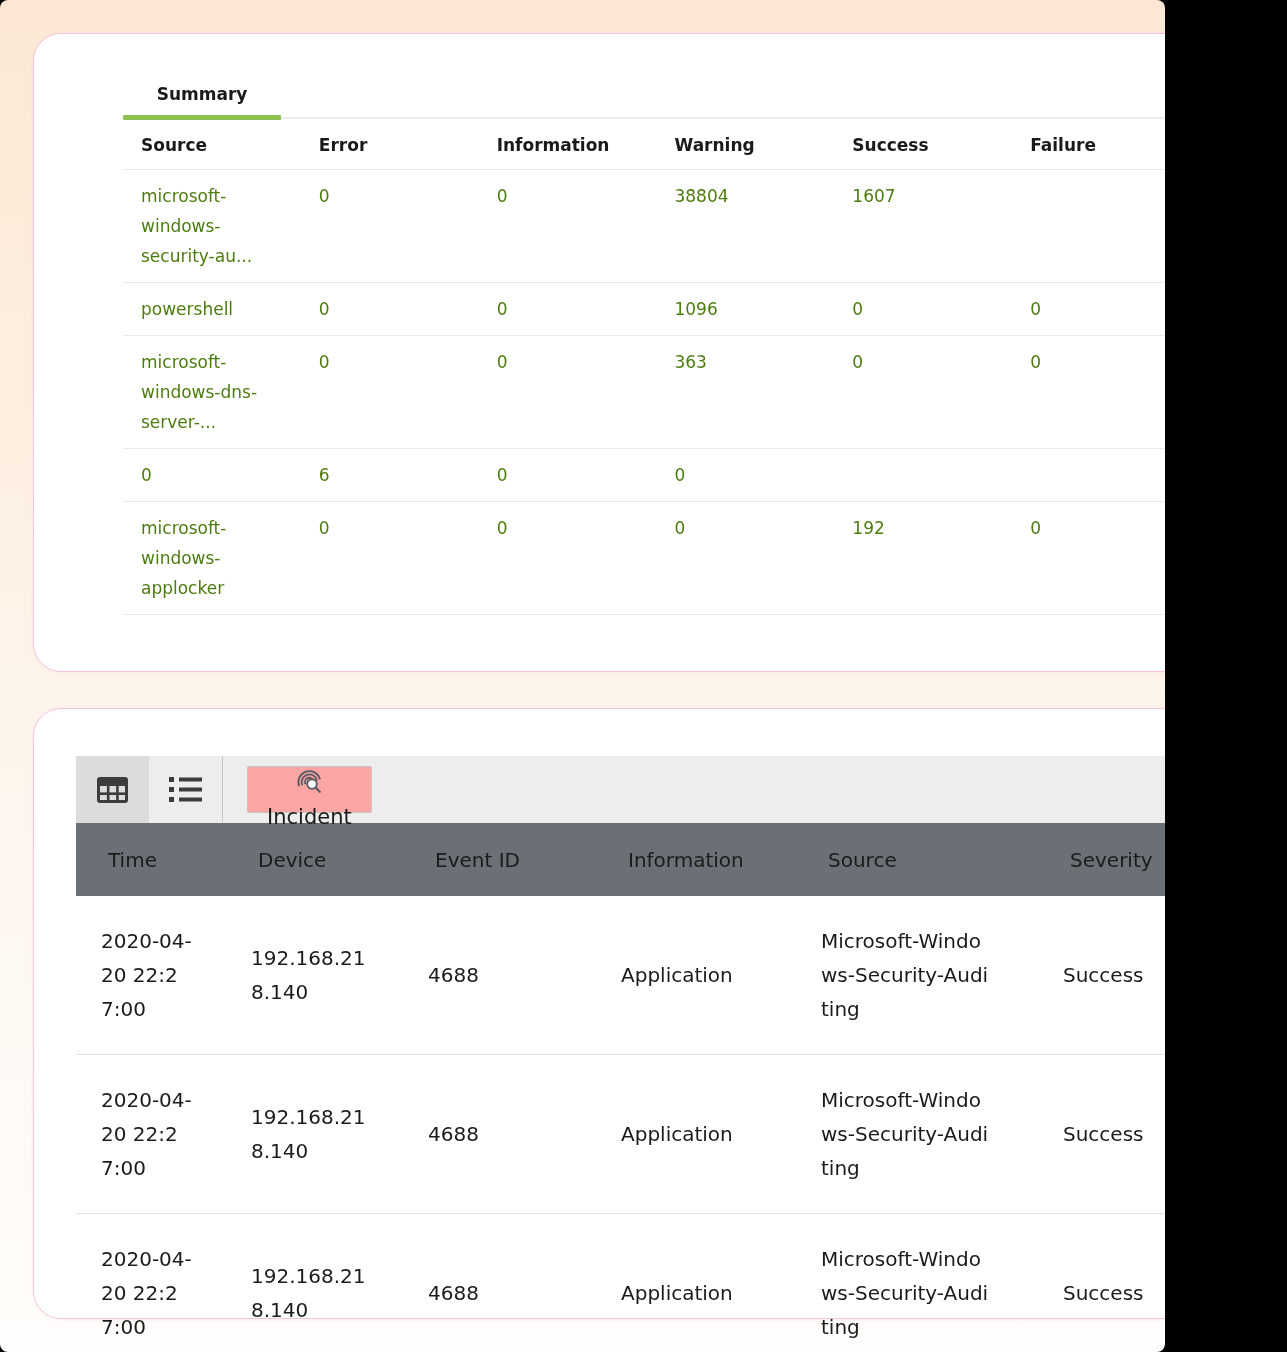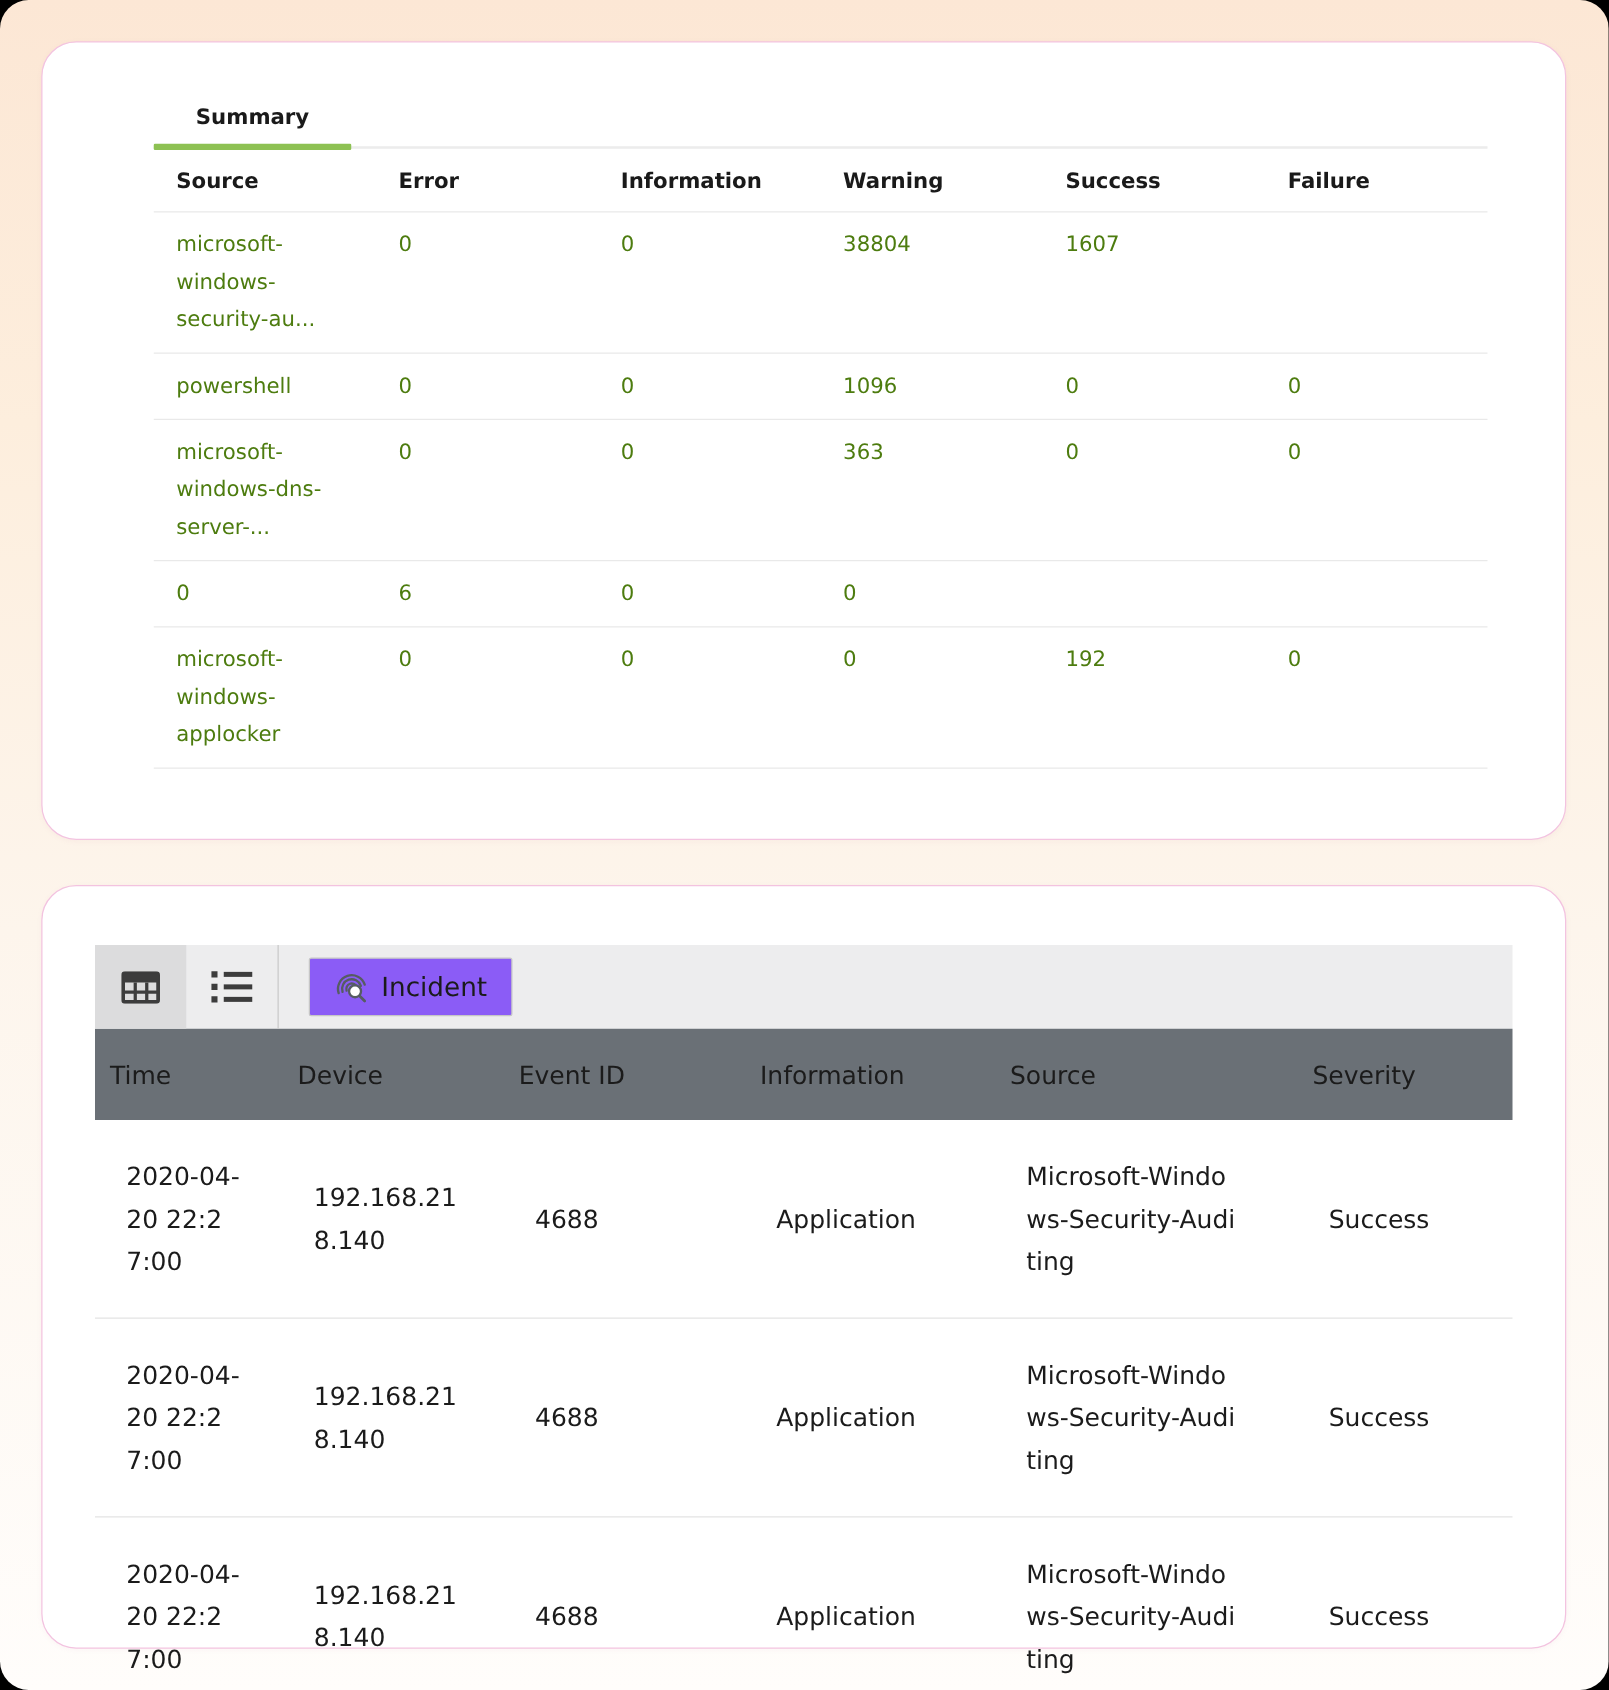--- a/index.html
+++ b/index.html
@@ -1,21 +1,21 @@
 <!DOCTYPE html>
 <html><head>
 <meta charset="utf-8">
 <style>
   * { box-sizing: border-box; margin: 0; padding: 0; }
   html,body { background:#000; }
   body { font-family:"DejaVu Sans","Liberation Sans",sans-serif; }
 
   .screen{
-    position:relative; width:1287px; height:1352px; overflow:hidden;
-    border-radius:23px;
+    position:relative; width:1165px; height:1352px; overflow:hidden;
+    border-radius:8px;
     background:linear-gradient(180deg,#fce7d5 0%,#fdeedd 25%,#fdf5ec 55%,#fffdfb 100%);
   }
 
   .panel{
     position:absolute; left:33px; width:1220px; background:#fff;
     border:1px solid #f3c3e0; border-radius:28px;
     box-shadow:0 1px 4px rgba(180,120,150,.06);
   }
   .panel-summary{ top:33px; height:639px; padding:50px 62px 0 89px; }
   .panel-events { top:708px; height:611px; padding:47px 42px 0 42px; }
@@ -43,31 +43,31 @@
 
   
   .toolbar{ height:67px; background:#ededee; display:flex; align-items:stretch; }
   .tool-btn{
     width:73px; display:flex; align-items:center; justify-content:center; cursor:pointer;
   }
   .tool-btn.selected{ background:#dcdcdd; }
   .tool-sep{ width:1px; background:#c9c9c9; }
   .incident-btn{
     margin:10px 0 10px 24px; height:47px; padding:0 19px;
-    background:#8b5cf6; border:1px solid #c6c6c6; border-radius:2px;
+    background:#fca5a5; border:1px solid #c6c6c6; border-radius:2px;
     display:flex; align-items:center; gap:10px;
-    font-family:inherit; font-size:21px; color:#1b1b1b; cursor:pointer;
+    font-family:inherit; font-size:21px; color:#1b1b1b; cursor:pointer;flex-direction:column;
   }
 
   .ehead{
     display:grid; grid-template-columns:150px 177px 193px 200px 242px 172px;
     background:#6a7076; color:#fdfdfd; height:73px; align-items:center;
     font-size:20px;
   }
-  .ehead .ecell{ padding-left:12px; line-height:24px; }
+  .ehead .ecell{ padding-left:32px; line-height:24px; }
   .erow{
     display:grid; grid-template-columns:150px 177px 193px 200px 242px 172px;
     align-items:center; border-bottom:1px solid #e3e3e3; padding:28px 0;
   }
   .ecell{ font-size:20px; line-height:34px; color:#1b1b1b; padding-left:25px; }
   .wrap-time  { display:block; max-width:94px;  word-break:break-all; }
   .wrap-device{ display:block; max-width:120px; word-break:break-all; }
   .wrap-source{ display:block; max-width:170px; word-break:break-all; }
 
   svg{ display:block; }

